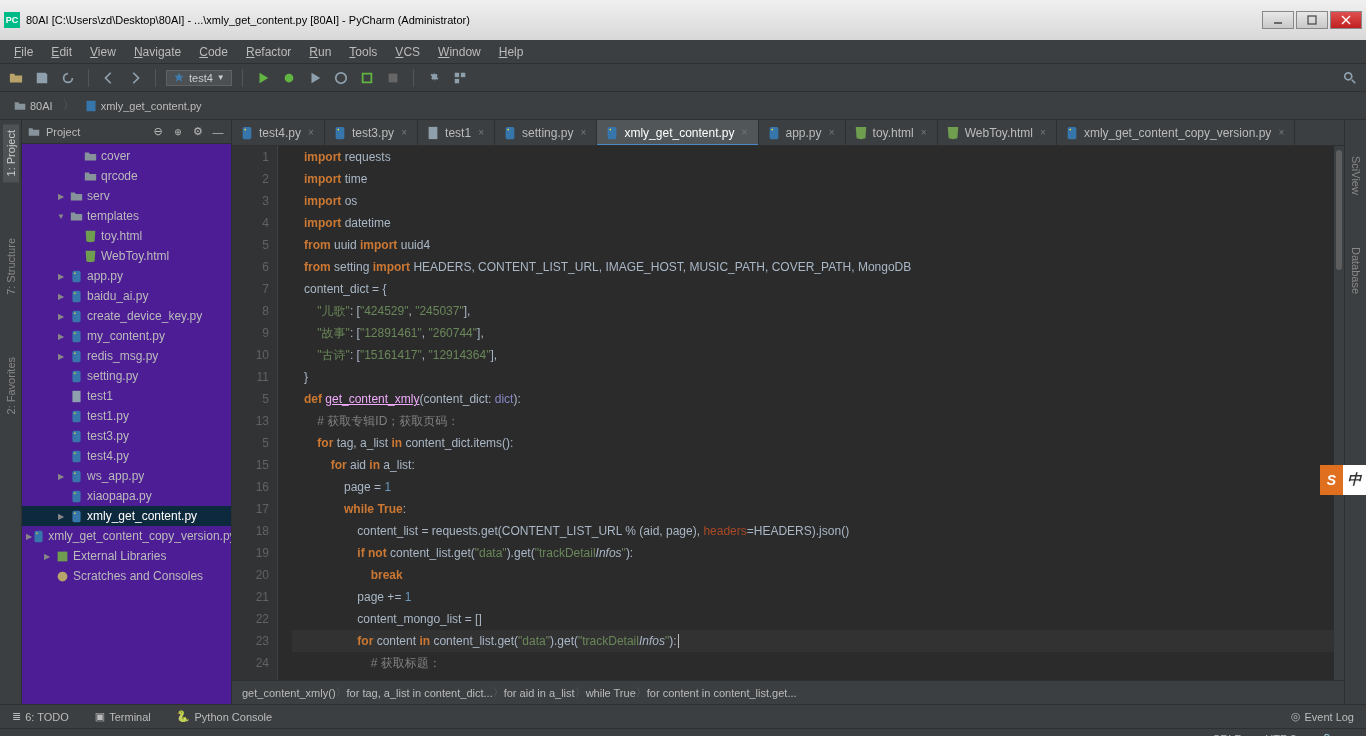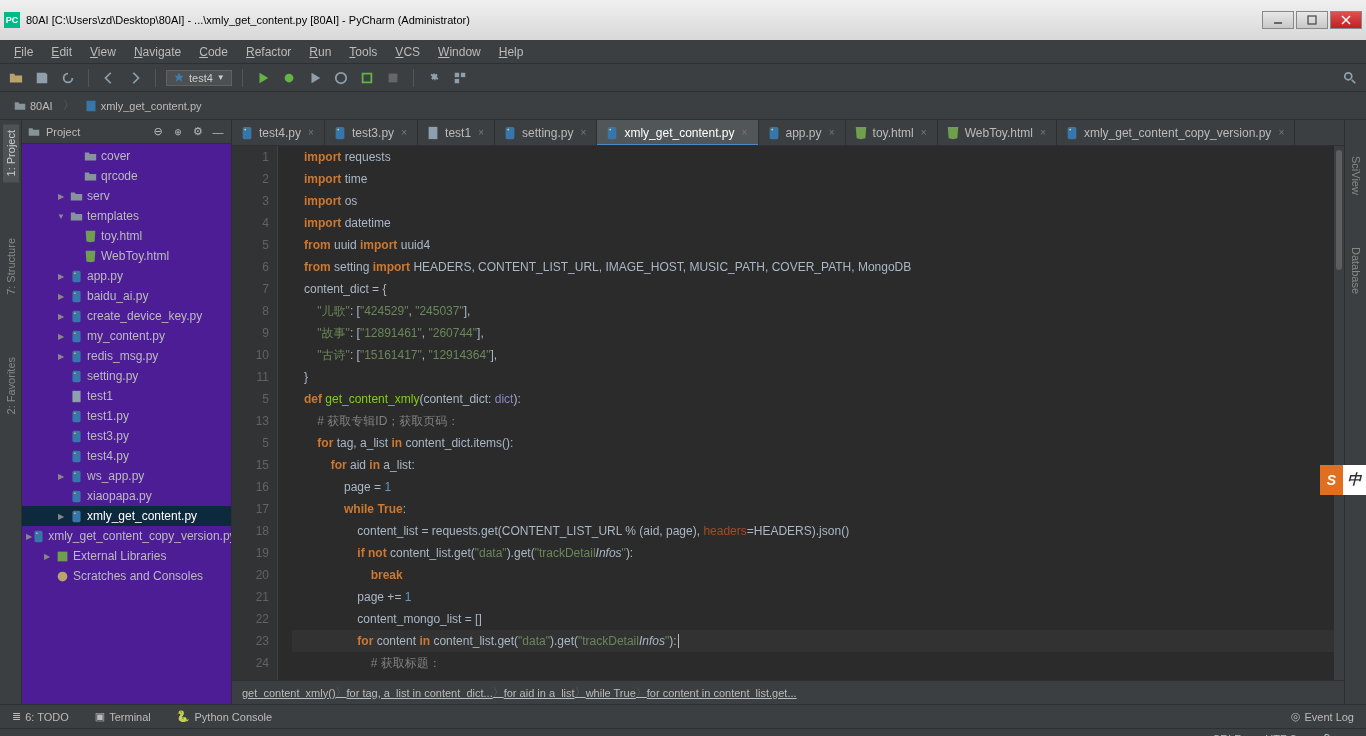--- a/index.html
+++ b/index.html
@@ -56,32 +56,32 @@
 .ed-tab .ficon { width: 14px; height: 14px; }
 
 .editor-body { flex: 1; display: flex; overflow: hidden; }
 .gutter { width: 46px; background: #313335; border-right: 1px solid #414141; text-align: right; padding-right: 8px; color: #606366; font-family: Consolas, monospace; font-size: 12px; line-height: 22px; }
 .code { flex: 1; font-family: Consolas, monospace; font-size: 12px; line-height: 22px; padding-left: 12px; white-space: pre; color: #a9b7c6; position: relative; overflow: hidden; }
 .code .cursor-line { background: #323232; position: absolute; left: 0; right: 0; height: 22px; z-index: 0; }
 .code .line { position: relative; z-index: 1; }
 .fold-marks { width: 14px; background: #2b2b2b; }
 
 .kw { color: #cc7832; font-weight: bold; }
-.fn { color: #84cc16; }
+.fn { color: #f0abfc; text-decoration: underline; }
 .str { color: #6a8759; }
 .num { color: #6897bb; }
 .cmt { color: #808080; }
 .typ { color: #8888c6; }
 .named { color: #aa4926; }
 .typItal { color: #a9b7c6; font-style: italic; }
 
 .scrollbar-v { width: 10px; background: #3c3f41; position: relative; }
 .scrollbar-v .thumb { position: absolute; left: 2px; width: 6px; background: #5e5e5e; border-radius: 3px; }
 
-.breadcrumb-bar { height: 24px; background: #3c3f41; display: flex; align-items: center; padding: 0 10px; color: #bbb; font-size: 11px; border-top: 1px solid #2d2f30; text-decoration: underline; }
+.breadcrumb-bar { height: 24px; background: #3c3f41; display: flex; align-items: center; padding: 0 10px; color: #bbb; font-size: 11px; border-top: 1px solid #2d2f30; }
 .breadcrumb-bar .bc-sep { color: #666; }
 
 .tool-window-bar { height: 24px; background: #3c3f41; display: flex; align-items: center; padding: 0 6px; gap: 14px; border-top: 1px solid #2d2f30; color: #bbb; font-size: 11px; }
 .tool-window-bar .tw-item { display: flex; align-items: center; gap: 4px; padding: 2px 6px; }
 .tool-window-bar .spacer { flex: 1; }
 
 .statusbar { height: 22px; background: #3c3f41; display: flex; align-items: center; padding: 0 8px; gap: 12px; color: #bbb; font-size: 11px; border-top: 1px solid #2d2f30; }
 .statusbar .spacer { flex: 1; }
 
 .input-method-badge { position: absolute; right: 0; top: 465px; width: 46px; height: 30px; background: #e07020; display: flex; }

